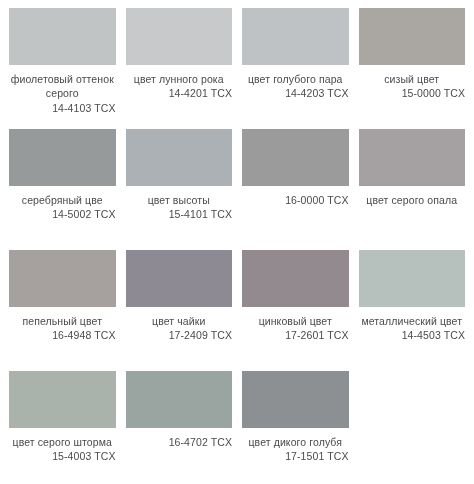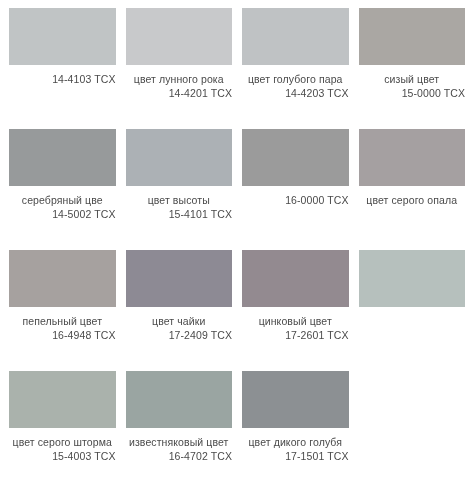--- a/index.html
+++ b/index.html
@@ -54,20 +54,21 @@
     text-align: right;
   }
 </style>
 </head>
 <body>
 
 <div id="palette-grid">
     <div class="swatch-cell">
       <div class="swatch-chip" style="background-color: rgb(192, 196, 197);"></div>
       <div class="swatch-caption">
+        <span class="swatch-name">фиолетовый оттенок серого</span>
         <span class="swatch-code">14-4103 TCX</span>
       </div>
     </div>
     <div class="swatch-cell">
       <div class="swatch-chip" style="background-color: rgb(200, 201, 203);"></div>
       <div class="swatch-caption">
         <span class="swatch-name">цвет лунного рока</span>
         <span class="swatch-code">14-4201 TCX</span>
       </div>
     </div>
@@ -127,32 +128,35 @@
     </div>
     <div class="swatch-cell">
       <div class="swatch-chip" style="background-color: rgb(147, 138, 144);"></div>
       <div class="swatch-caption">
         <span class="swatch-name">цинковый цвет</span>
         <span class="swatch-code">17-2601 TCX</span>
       </div>
     </div>
     <div class="swatch-cell">
       <div class="swatch-chip" style="background-color: rgb(182, 192, 189);"></div>
+      <div class="swatch-caption">
+        <span class="swatch-name">металлический цвет</span>
+        <span class="swatch-code">14-4503 TCX</span>
+      </div>
     </div>
     <div class="swatch-cell">
       <div class="swatch-chip" style="background-color: rgb(170, 178, 172);"></div>
       <div class="swatch-caption">
         <span class="swatch-name">цвет серого шторма</span>
         <span class="swatch-code">15-4003 TCX</span>
       </div>
     </div>
     <div class="swatch-cell">
       <div class="swatch-chip" style="background-color: rgb(154, 165, 162);"></div>
       <div class="swatch-caption">
-        <span class="swatch-name">известняковый цвет</span>
         <span class="swatch-code">16-4702 TCX</span>
       </div>
     </div>
     <div class="swatch-cell">
       <div class="swatch-chip" style="background-color: rgb(140, 144, 147);"></div>
       <div class="swatch-caption">
         <span class="swatch-name">цвет дикого голубя</span>
         <span class="swatch-code">17-1501 TCX</span>
       </div>
     </div>

